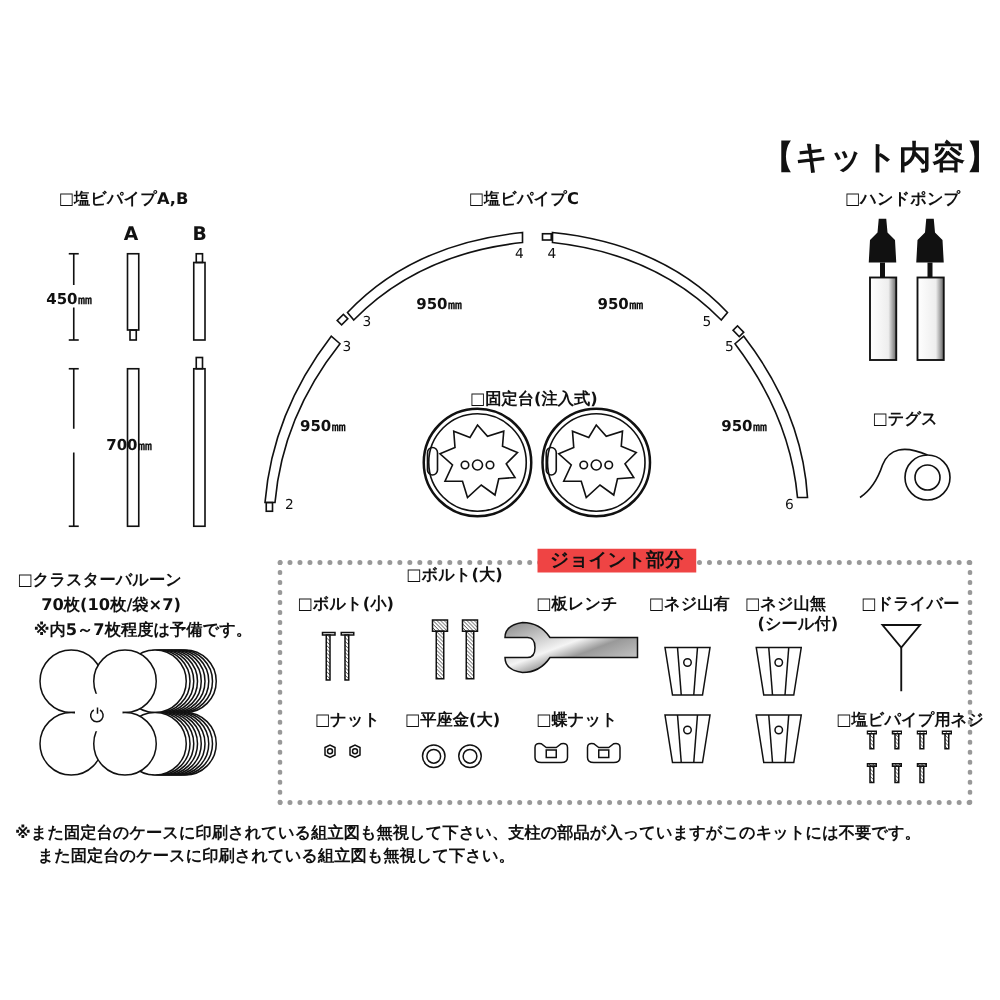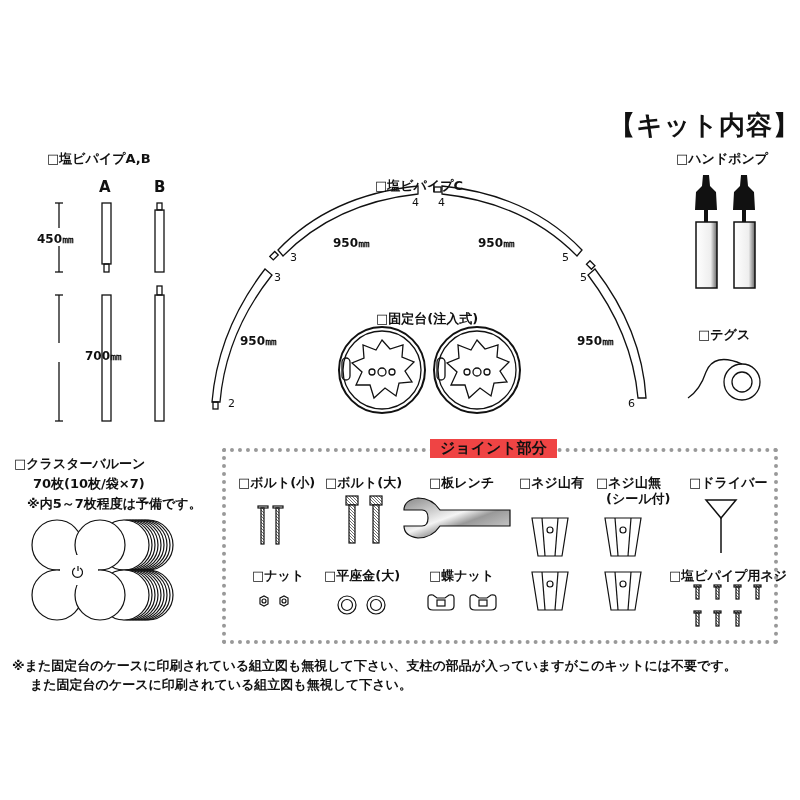--- a/index.html
+++ b/index.html
@@ -19,21 +19,21 @@
 <body>
 
 <div class="abs title">【キット内容】</div>
 
 <div class="abs lbl" style="left:47px;top:150px;">□塩ビパイプA,B</div>
 <div class="abs lbl" style="left:99px;top:178px;font-size:15px;">A</div>
 <div class="abs lbl" style="left:154px;top:178px;font-size:15px;">B</div>
 <div class="abs mm" style="left:37px;top:231px;">450㎜</div>
 <div class="abs mm" style="left:37px;top:348px;margin-left:48px;">700㎜</div>
 
-<div class="abs lbl" style="left:375px;top:150px;margin-top:27px;">□塩ビパイプC</div>
+<div class="abs lbl" style="left:375px;top:150px;">□塩ビパイプC</div>
 <div class="abs mm" style="left:333px;top:235px;">950㎜</div>
 <div class="abs mm" style="left:478px;top:235px;">950㎜</div>
 <div class="abs mm" style="left:240px;top:333px;">950㎜</div>
 <div class="abs mm" style="left:577px;top:333px;">950㎜</div>
 
 <div class="abs num" style="left:228px;top:397px;">2</div>
 <div class="abs num" style="left:290px;top:251px;">3</div>
 <div class="abs num" style="left:274px;top:271px;">3</div>
 <div class="abs num" style="left:412px;top:196px;">4</div>
 <div class="abs num" style="left:438px;top:196px;">4</div>
@@ -45,21 +45,21 @@
 <div class="abs lbl" style="left:676px;top:150px;">□ハンドポンプ</div>
 <div class="abs lbl" style="left:698px;top:326px;">□テグス</div>
 
 <div class="abs lbl" style="left:14px;top:455px;">□クラスターバルーン</div>
 <div class="abs lbl" style="left:33px;top:475px;text-align:right;">70枚(10枚/袋×7)</div>
 <div class="abs lbl" style="left:27px;top:495px;">※内5～7枚程度は予備です。</div>
 
 <div class="abs joint-box"></div>
 <div class="abs joint-title">ジョイント部分</div>
 <div class="abs lbl" style="left:238px;top:474px;">□ボルト(小)</div>
-<div class="abs lbl" style="left:325px;top:474px;">□ボルト(大)</div>
+<div class="abs lbl" style="left:325px;top:451px;">□ボルト(大)</div>
 <div class="abs lbl" style="left:429px;top:474px;">□板レンチ</div>
 <div class="abs lbl" style="left:519px;top:474px;">□ネジ山有</div>
 <div class="abs lbl" style="left:596px;top:474px;">□ネジ山無</div>
 <div class="abs lbl" style="left:606px;top:490px;">(シール付)</div>
 <div class="abs lbl" style="left:689px;top:474px;">□ドライバー</div>
 <div class="abs lbl" style="left:252px;top:567px;">□ナット</div>
 <div class="abs lbl" style="left:324px;top:567px;">□平座金(大)</div>
 <div class="abs lbl" style="left:429px;top:567px;">□蝶ナット</div>
 <div class="abs lbl" style="left:669px;top:567px;">□塩ビパイプ用ネジ</div>
 

